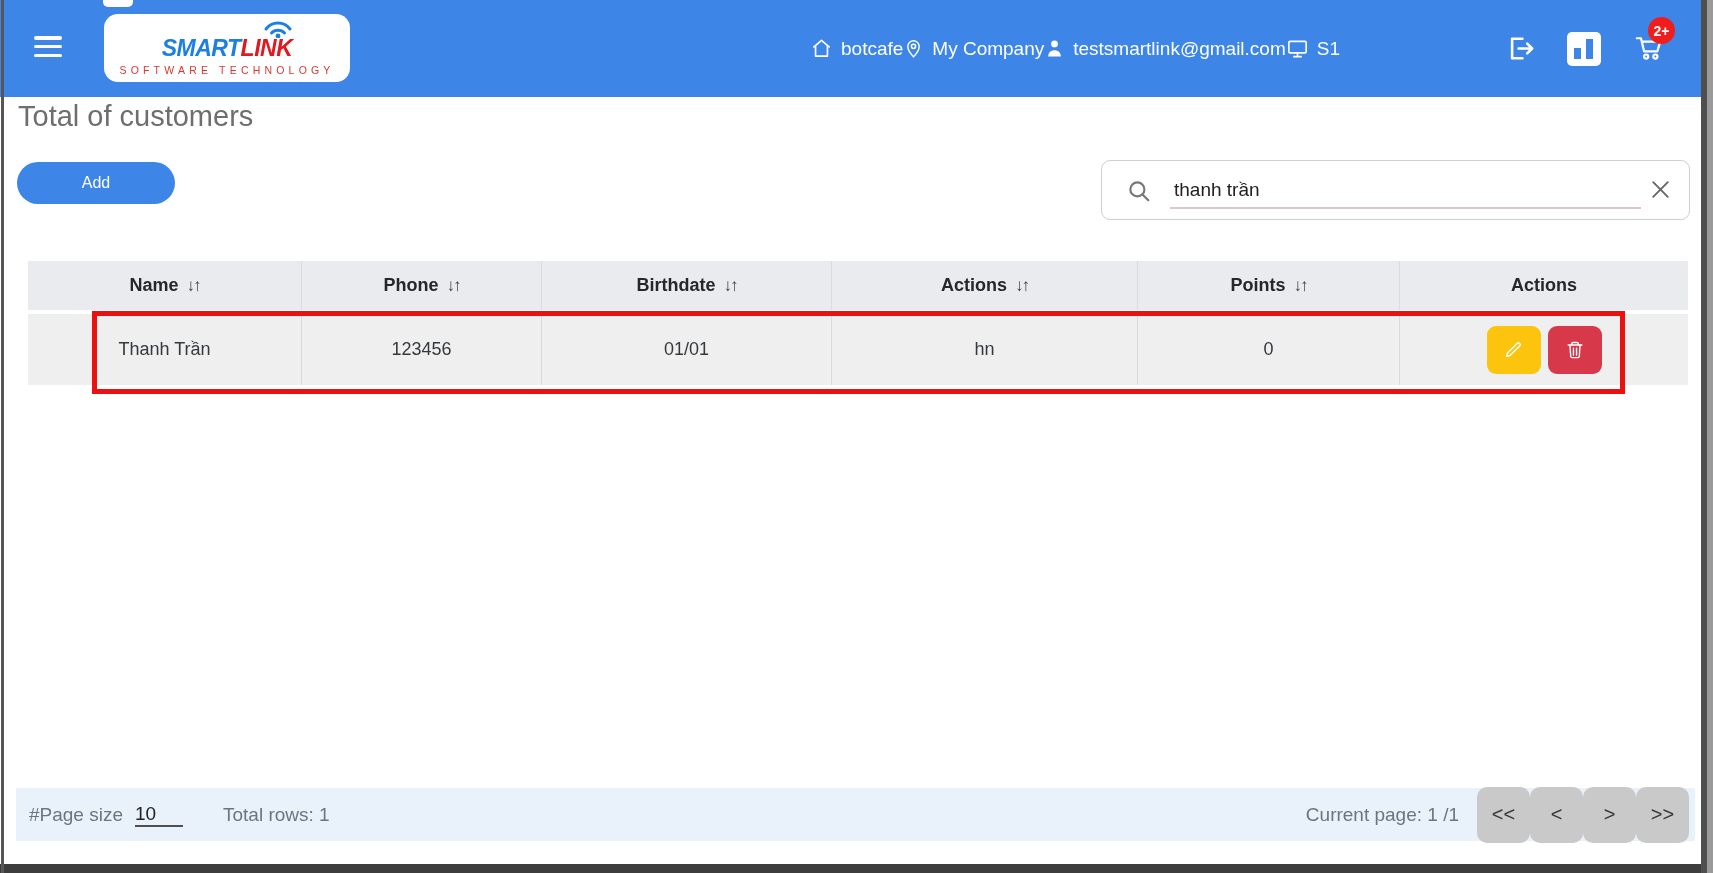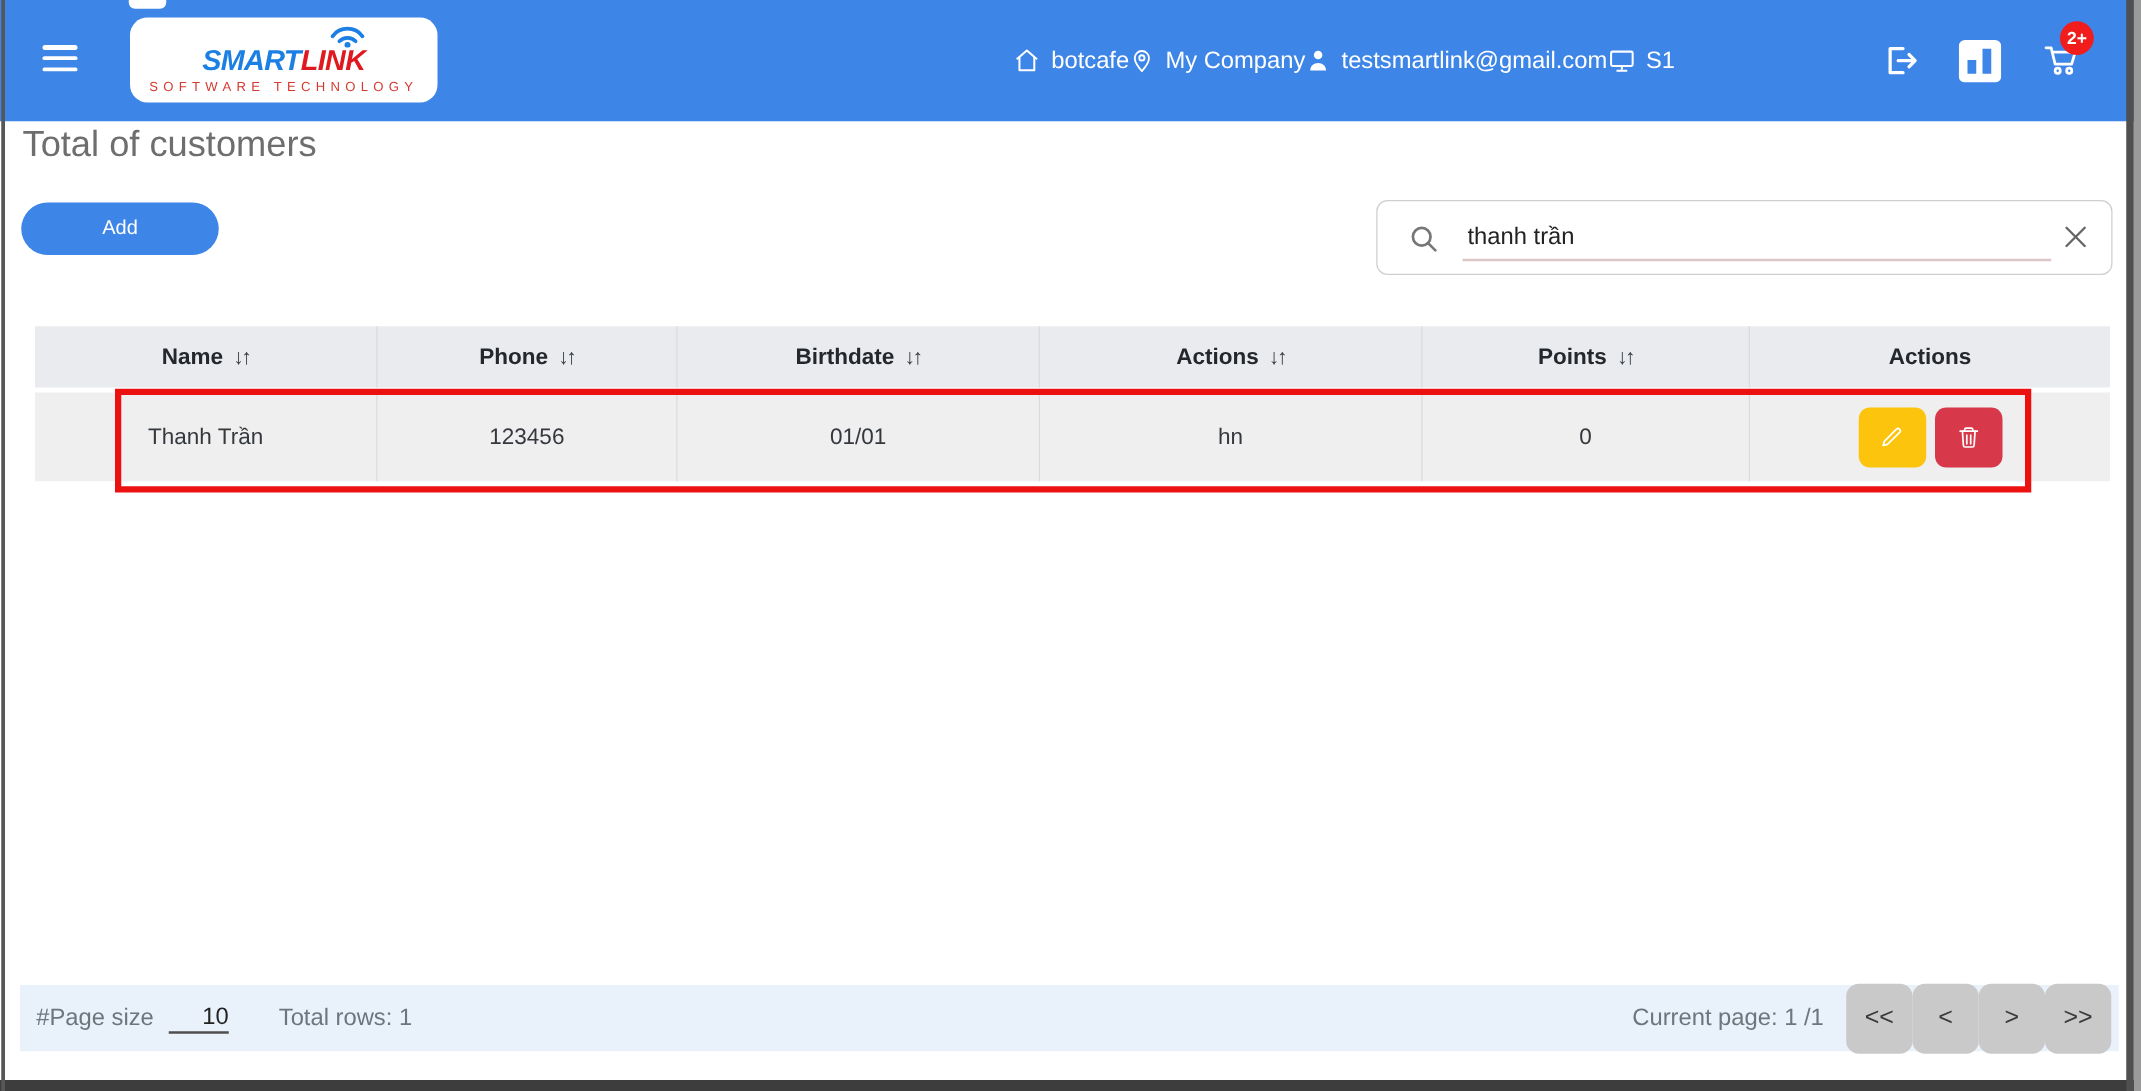--- a/index.html
+++ b/index.html
@@ -61,21 +61,21 @@
   .actions-cell { gap:7px; }
   .row-btn { width:54px; height:48px; border:none; border-radius:9px; display:flex; align-items:center; justify-content:center; cursor:pointer; }
   .btn-edit { background:#fcc40d; }
   .btn-del  { background:#d7394b; }
 
   .annotation { position:absolute; left:92px; top:311px; width:1533px; height:83px; border:5px solid #ec1111; z-index:5; pointer-events:none; }
 
   
   .footer { position:absolute; left:16px; top:788px; width:1679px; height:53px; background:#e9f1fb; display:flex; align-items:center; font-size:19px; color:#6d757d; }
   .ps-label { margin-left:13px; }
-  .ps-input { width:48px; margin-left:12px; border:none; outline:none; border-bottom:2px solid #4f4f4f; background:transparent; text-align:right; font-size:19px; color:#222; font-family:inherit; }
+  .ps-input { width:48px; margin-left:12px; border:none; outline:none; border-bottom:2px solid #4f4f4f; background:transparent; text-align:left; font-size:19px; color:#222; font-family:inherit; }
   .total-rows { margin-left:40px; }
   .footer-right { margin-left:auto; display:flex; align-items:center; gap:0; margin-right:6px; }
   .current-page { margin-right:18px; }
   .pg-btn { width:53px; height:56px; border:none; border-radius:10px; background:#c9c9c9; color:#3a3a3a; font-size:20px; font-family:inherit; cursor:pointer; }
 </style>
 </head>
 <body>
 
 <div class="screen">
 

